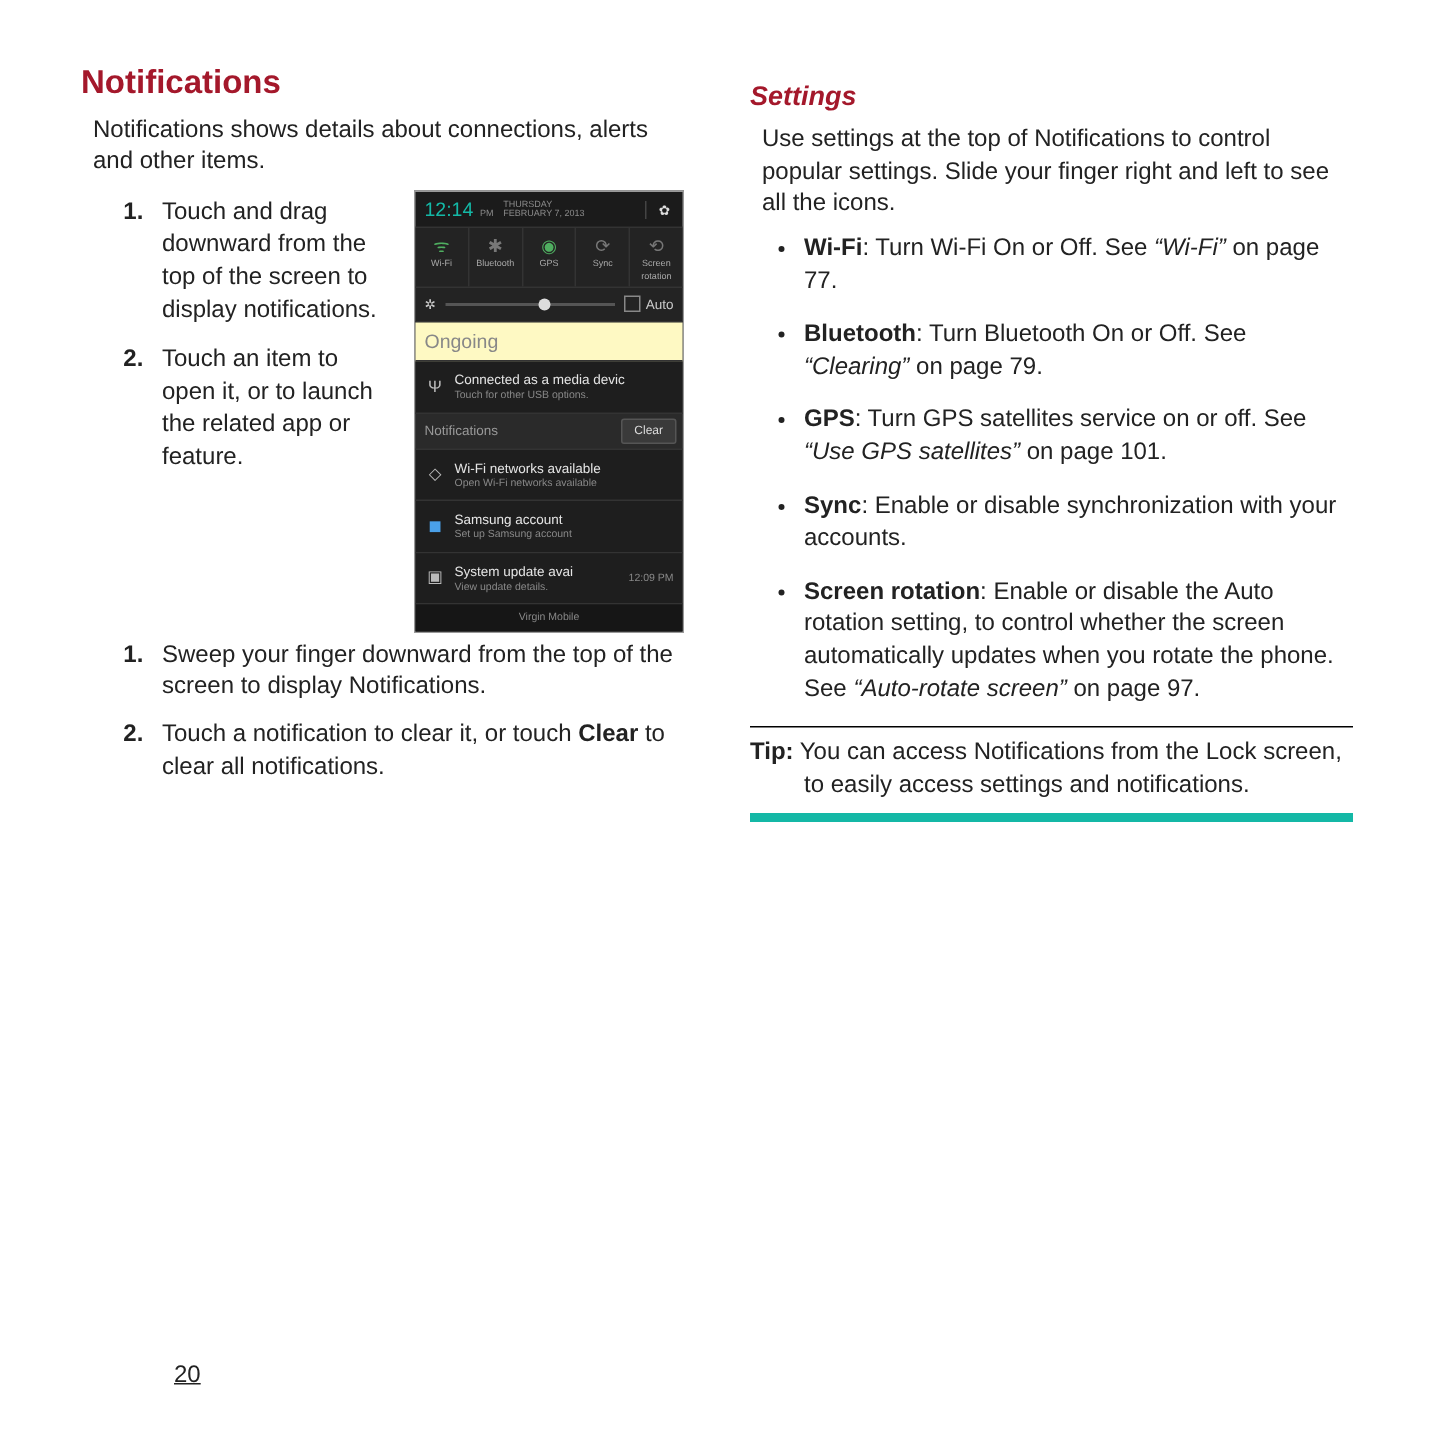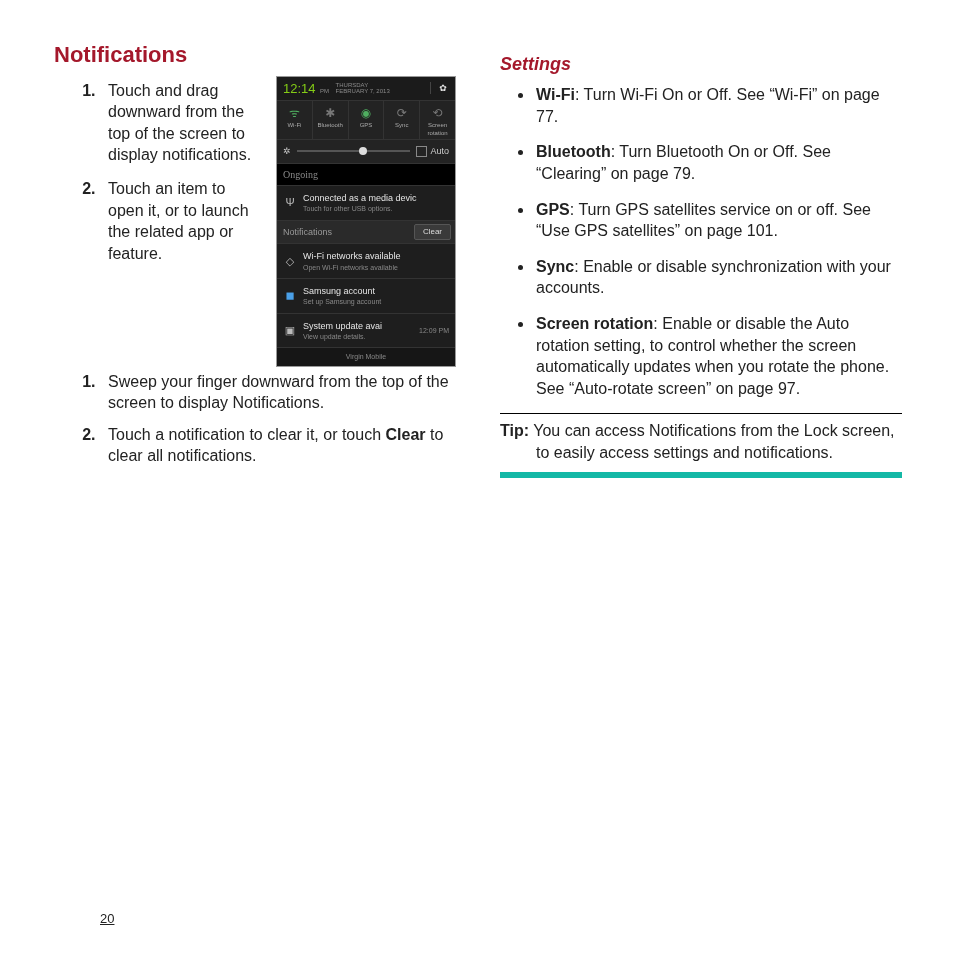--- a/index.html
+++ b/index.html
@@ -73,21 +73,21 @@
 
   ul.bullets {
     list-style: disc;
     margin: 8px 0 0 0;
     padding-left: 34px;
   }
   ul.bullets > li {
     margin-bottom: 14px;
     padding-left: 2px;
   }
-  .ital-quote { }
+  .ital-quote { font-style: italic; }
   .tip-wrap {
     border-top: 1px solid #000;
     border-bottom: 6px solid #14b8a6;
     padding: 6px 0 8px 0;
     margin-top: 14px;
   }
   .tip-body {
     padding-left: 36px;
     text-indent: -36px;
   }
@@ -101,21 +101,21 @@
     color: #cfcfcf;
     flex-shrink: 0;
   }
   .ph-status {
     display: flex;
     align-items: center;
     justify-content: space-between;
     padding: 3px 6px;
     border-bottom: 1px solid #333;
   }
-  .ph-time { font-size: 13px; color: #84cc16; margin-top: 38px; }
+  .ph-time { font-size: 13px; color: #14b8a6; margin-top: 38px; }
   .ph-date { font-size: 6px; line-height: 1; color: #8a8a8a; text-transform: uppercase; }
   .ph-gear {
     width: 12px; height: 12px;
     display: inline-flex; align-items: center; justify-content: center;
     border-left: 1px solid #444; padding-left: 6px;
     color: #ddd;
   }
   .ph-toggles {
     display: flex;
     text-align: center;
@@ -145,23 +145,22 @@
     content:""; position:absolute; left:55%; top:-3px;
     width:8px; height:8px; border-radius:50%; background:#ddd;
   }
   .ph-bright .auto {
     display:flex; align-items:center; gap:3px; color:#ccc;text-align:right;
   }
   .ph-bright .auto::before{
     content:""; width:9px; height:9px; border:1px solid #888; display:inline-block;
   }
   .ph-header {
-    background:#000000; padding:4px 6px; color:#888; border-bottom:1px solid #333;
-    font-size:10px;
-    font-family:Liberation Serif, serif;
+    background:#fef9c3; padding:4px 6px; color:#888; border-bottom:1px solid #333;
+    font-size:13px;
   }
   .ph-row {
     display:flex; align-items:center;
     padding:6px;
     border-bottom:1px solid #333;
     background:#1e1e1e;
     gap:6px;
   }
   .ph-row .ric { width:14px; text-align:center; font-size:11px; color:#bbb; }
   .ph-row .rtxt { flex:1; font-size:9px; color:#e5e5e5; }
@@ -177,33 +176,34 @@
     border:1px solid #555; border-radius:2px;
   }
   .ph-carrier {
     text-align:center; font-size:7px; color:#888; padding:4px 0;
     background:#161616;
   }
 
   .page-number {
     position: absolute;
     bottom: 26px;
-    left: 100px;
-    font-size: 13px;
+    left: 116px;
+    font-size: 16px;
     text-decoration: underline;
   }
 </style>
 </head>
 <body>
 
 <div class="page">
   <div class="columns">
 
     <div class="col">
       <h1 class="section-title">Notifications</h1>
+      <div class="intro">Notifications shows details about connections, alerts and other items.</div>
 
       <div class="first-steps-wrap">
         <ol class="numbered">
           <li>Touch and drag downward from the top of the screen to display notifications.</li>
           <li>Touch an item to open it, or to launch the related app or feature.</li>
         </ol>
 
         <div class="phone">
           <div class="ph-status">
             <div>
@@ -284,20 +284,21 @@
       <ol class="numbered">
         <li>Sweep your finger downward from the top of the screen to display Notifications.</li>
         <li>
           <span>Touch a notification to clear it, or touch </span><span class="bold-inline">Clear</span><span> to clear all notifications.</span>
         </li>
       </ol>
     </div>
 
     <div class="col">
       <h2 class="sub-title" style="margin-top:16px;">Settings</h2>
+      <div class="intro" style="margin-left:8px;">Use settings at the top of Notifications to control popular settings. Slide your finger right and left to see all the icons.</div>
 
       <ul class="bullets">
         <li>
           <span class="bold-inline">Wi-Fi</span><span>: Turn Wi-Fi On or Off. See </span><span class="ital-quote">“Wi-Fi”</span><span> on page 77.</span>
         </li>
         <li>
           <span class="bold-inline">Bluetooth</span><span>: Turn Bluetooth On or Off. See </span><span class="ital-quote">“Clearing”</span><span> on page 79.</span>
         </li>
         <li>
           <span class="bold-inline">GPS</span><span>: Turn GPS satellites service on or off. See </span><span class="ital-quote">“Use GPS satellites”</span><span> on page 101.</span>

